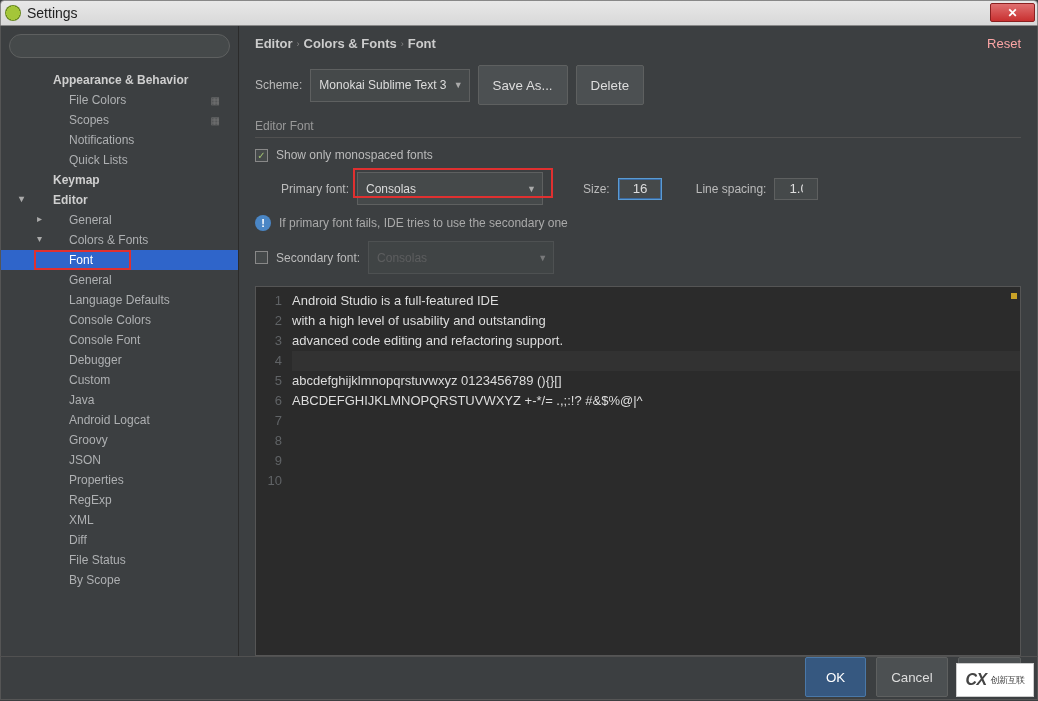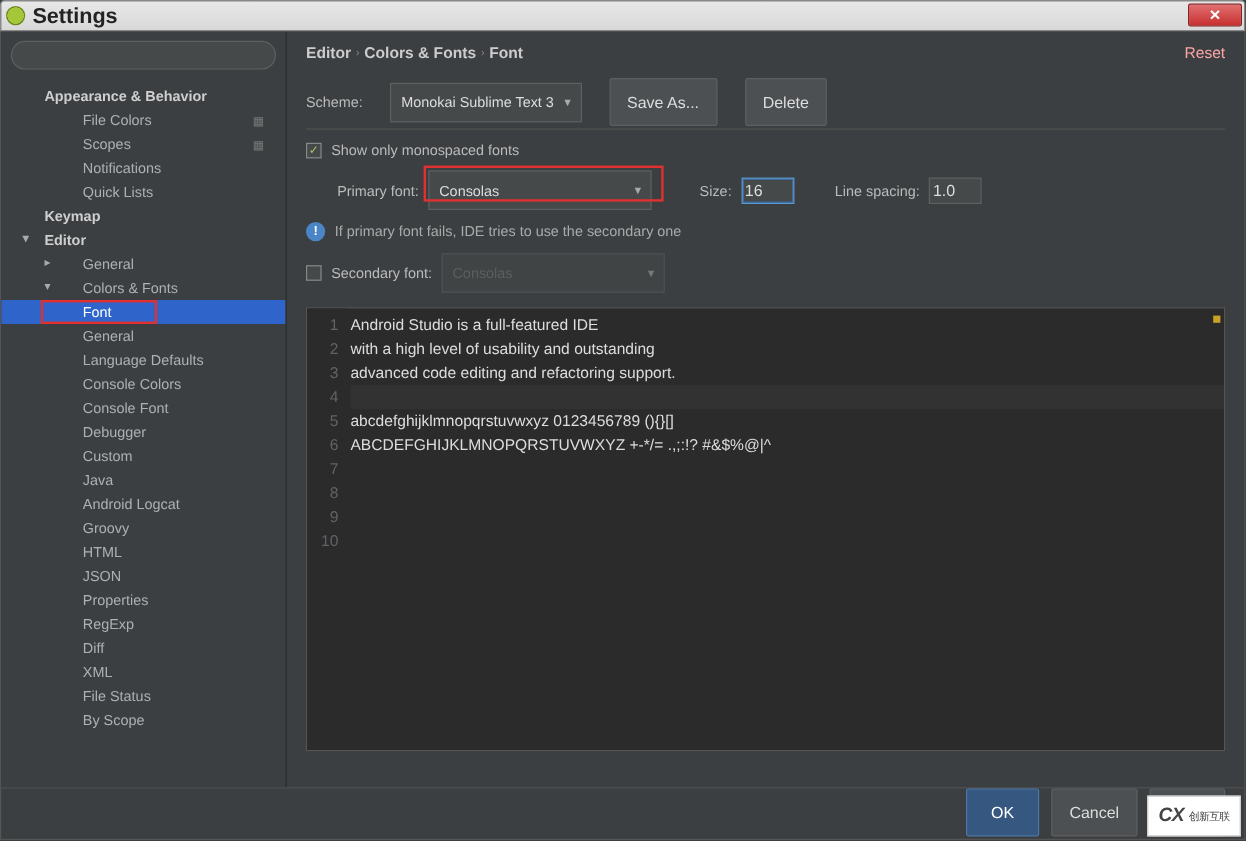--- a/index.html
+++ b/index.html
@@ -1,51 +1,51 @@
 <!DOCTYPE html>
 <html><head>
 <meta charset="utf-8">
 <style>
 * { box-sizing: border-box; margin: 0; padding: 0; font-family: "Segoe UI", Tahoma, sans-serif; }
 body { background: #3c3f41; color: #bbbbbb; font-size: 12px; overflow: hidden; width: 1038px; height: 701px; }
 .titlebar { height: 26px; background: linear-gradient(#e8e8e8,#d8d8d8); display: flex; align-items: center; padding: 0 4px; border: 1px solid #888; position: relative; border-radius: 4px 4px 0 0;}
 .titlebar .app-icon { width: 16px; height: 16px; margin-right: 6px; display:inline-block; background: radial-gradient(circle at 50% 50%, #a4c639 60%, #6a8a20 61%); border-radius:50%;}
-.titlebar .title { color: #222; font-size: 18px; font-weight: bold; }
+.titlebar .title { color: #222; font-size: 14px; }
 .titlebar .close { position:absolute; right:2px; top:2px; width:45px; height:19px; background: linear-gradient(#e07070,#c83030); border:1px solid #8a2020; border-radius:2px; display:flex; align-items:center; justify-content:center; color:#fff; font-weight:bold;}
 .container { display:flex; height: 630px; background:#3c3f41; border-left:1px solid #555; border-right:1px solid #555;}
 .sidebar { width: 238px; background:#3c3f41; border-right:1px solid #2b2b2b; display:flex; flex-direction:column;}
 .search-wrap{ padding:8px;}
 .search { width:100%; height:24px; background:#45494a; border:1px solid #5e6060; border-radius:12px; padding:0 24px 0 24px; color:#bbb; position:relative;}
 .search-icon{ position:absolute; left:16px; top:13px; color:#888; font-size:12px;}
 .tree { flex:1; overflow:auto; padding-top:4px;}
 .tree-item { padding:3px 8px 3px 36px; color:#aeb0b2; cursor:default; white-space:nowrap; position:relative;}
-.tree-item.lvl0{ padding-left:36px; color:#cfcfcf; font-weight:bold;}
+.tree-item.lvl0{ padding-left:52px; color:#cfcfcf; font-weight:bold;}
 .tree-item.lvl1{ padding-left:68px;}
 .tree-item.lvl2{ padding-left:68px;}
 .tree-item.selected{ background:#2f65ca; color:#fff;}
 .tree-item .exp{ position:absolute; left:18px; top:3px; font-size:10px; color:#aaa;}
 .tree-item.lvl1 .exp{ left:36px;}
 .tree-item .mini-icon{ position:absolute; right:18px; top:5px; font-size:10px; color:#777;}
 .redbox{ position:absolute; border:2px solid #e03030; pointer-events:none; }
 .redbox.font-tree{ left:33px; top:0; width:97px; height:20px;}
 .main { flex:1; display:flex; flex-direction:column; padding:10px 16px 0 16px; position:relative;}
 .breadcrumb{ font-size:13px; color:#ccc; display:flex; align-items:center; gap:4px;}
 .breadcrumb .crumb{ font-weight:bold;}
 .breadcrumb .sep{ color:#888; font-size:9px;}
 .breadcrumb .reset{ margin-left:auto; color:#fca5a5; cursor:pointer;}
-.scheme-row{ display:flex; align-items:center; gap:23px; margin-top:14px;}
+.scheme-row{ display:flex; align-items:center; gap:8px; margin-top:14px;}
 .label{ color:#bbb;}
 .select{ height:33px; background:#45494a; border:1px solid #5e6060; color:#ddd; display:flex; align-items:center; padding:0 22px 0 8px; position:relative; min-width:150px;}
 .select .arrow{ position:absolute; right:6px; font-size:9px; color:#aaa;}
 .btn{ height:40px; background:#4c5052; border:1px solid #5e6060; color:#ddd; padding:0 14px; cursor:pointer; border-radius:2px;}
 .section-title{ color:#999; margin-top:14px; padding-bottom:2px;}
 .divider{ border-top:1px solid #515151; margin-top:2px;}
 .form-row{ display:flex; align-items:center; gap:8px; margin-top:10px;}
 .checkbox{ width:13px; height:13px; border:1px solid #888; display:inline-flex; align-items:center; justify-content:center; background:#45494a; font-size:10px; color:#a0c070;}
-.input-text{ height:22px; background:#45494a; border:1px solid #5e6060; color:#ddd; padding:0 2px; width:44px;}
+.input-text{ height:22px; background:#45494a; border:1px solid #5e6060; color:#ddd; padding:0 14px; width:44px;}
 .input-text.focus{ border:1px solid #5a9bd4; box-shadow:0 0 0 1px #3a6aa0 inset;}
 .primary-font-wrap{ position:relative; display:inline-block;}
 .primary-font-wrap .redbox{ left:-4px; top:-4px; width:200px; height:30px;}
 .info-row{ display:flex; align-items:center; gap:8px; margin-top:10px; color:#aaa;}
 .info-icon{ width:16px; height:16px; border-radius:50%; background:#4a86c5; color:#fff; font-weight:bold; display:flex; align-items:center; justify-content:center; font-size:11px;}
 .disabled-select{ opacity:0.55;}
 .editor-preview{ margin-top:12px; background:#2b2b2b; border:1px solid #555; height:370px; display:flex; font-family: Consolas, monospace; font-size:13px; position:relative;}
 .gutter{ width:32px; text-align:right; color:#606366; padding:4px 6px 0 0; background:#2b2b2b;}
 .gutter div{ line-height:20px;}
 .code{ flex:1; color:#ddd; padding:4px 0 0 4px;}
@@ -87,26 +87,25 @@
         <div class="tree-item lvl2 selected" style="position: relative;"><span>Font</span><span class="redbox font-tree"></span></div>
         <div class="tree-item lvl2"><span>General</span></div>
         <div class="tree-item lvl2"><span>Language Defaults</span></div>
         <div class="tree-item lvl2"><span>Console Colors</span></div>
         <div class="tree-item lvl2"><span>Console Font</span></div>
         <div class="tree-item lvl2"><span>Debugger</span></div>
         <div class="tree-item lvl2"><span>Custom</span></div>
         <div class="tree-item lvl2"><span>Java</span></div>
         <div class="tree-item lvl2"><span>Android Logcat</span></div>
         <div class="tree-item lvl2"><span>Groovy</span></div>
-        <div class="tree-item lvl2"><span>HTML</span></div>
         <div class="tree-item lvl2"><span>JSON</span></div>
         <div class="tree-item lvl2"><span>Properties</span></div>
         <div class="tree-item lvl2"><span>RegExp</span></div>
+        <div class="tree-item lvl2"><span>XML</span></div>
         <div class="tree-item lvl2"><span>Diff</span></div>
-        <div class="tree-item lvl2"><span>XML</span></div>
         <div class="tree-item lvl2"><span>File Status</span></div>
         <div class="tree-item lvl2"><span>By Scope</span></div>
       </div>
   </div>
 
   <div class="main">
     <div class="breadcrumb">
       <span class="crumb">Editor</span>
       <span class="sep">›</span>
       <span class="crumb">Colors &amp; Fonts</span>
@@ -118,20 +117,21 @@
     <div class="scheme-row">
       <span class="label">Scheme:</span>
       <div class="select">
         <span>Monokai Sublime Text 3</span>
         <span class="arrow">▼</span>
       </div>
       <button class="btn">Save As...</button>
       <button class="btn">Delete</button>
     </div>
 
+    <div class="section-title">Editor Font</div>
     <div class="divider"></div>
 
     <div class="form-row">
       <span class="checkbox">✓</span>
       <span>Show only monospaced fonts</span>
     </div>
 
     <div class="form-row" style="margin-left:26px">
       <span class="label">Primary font:</span>
       <span class="primary-font-wrap">

